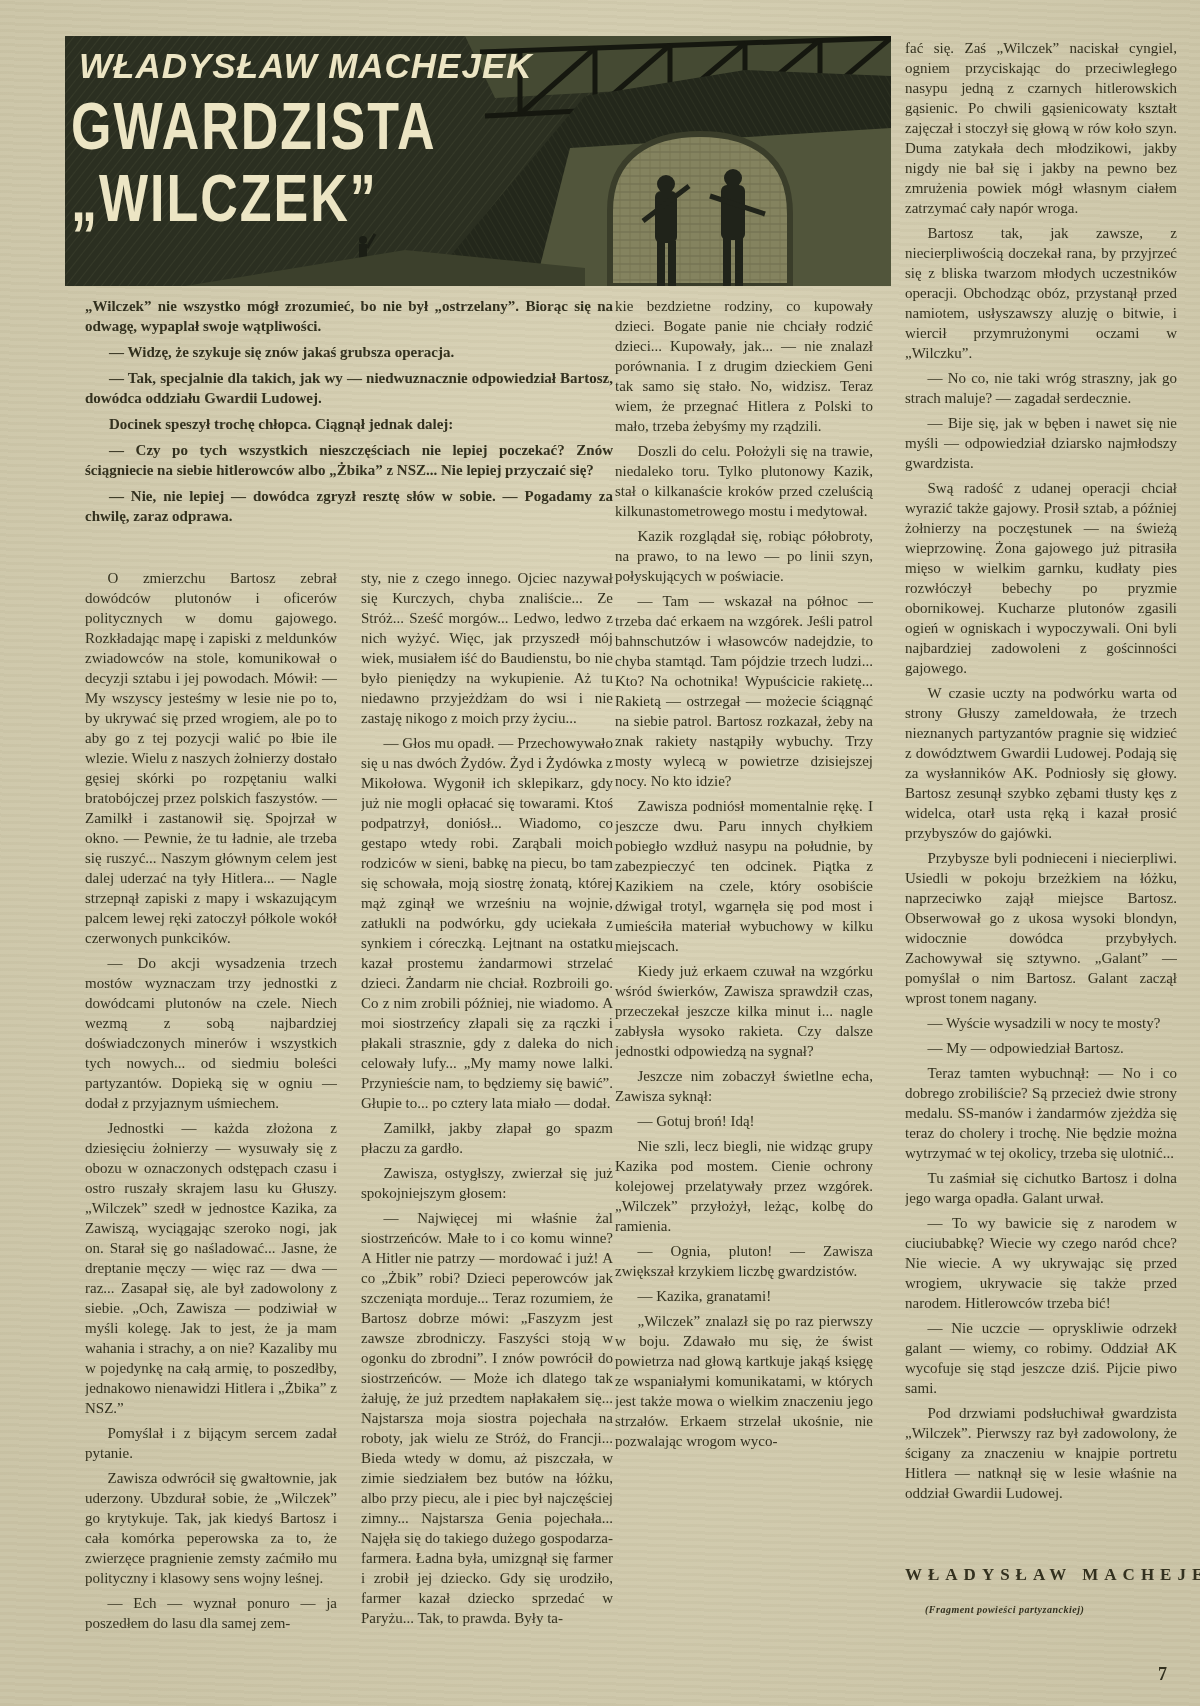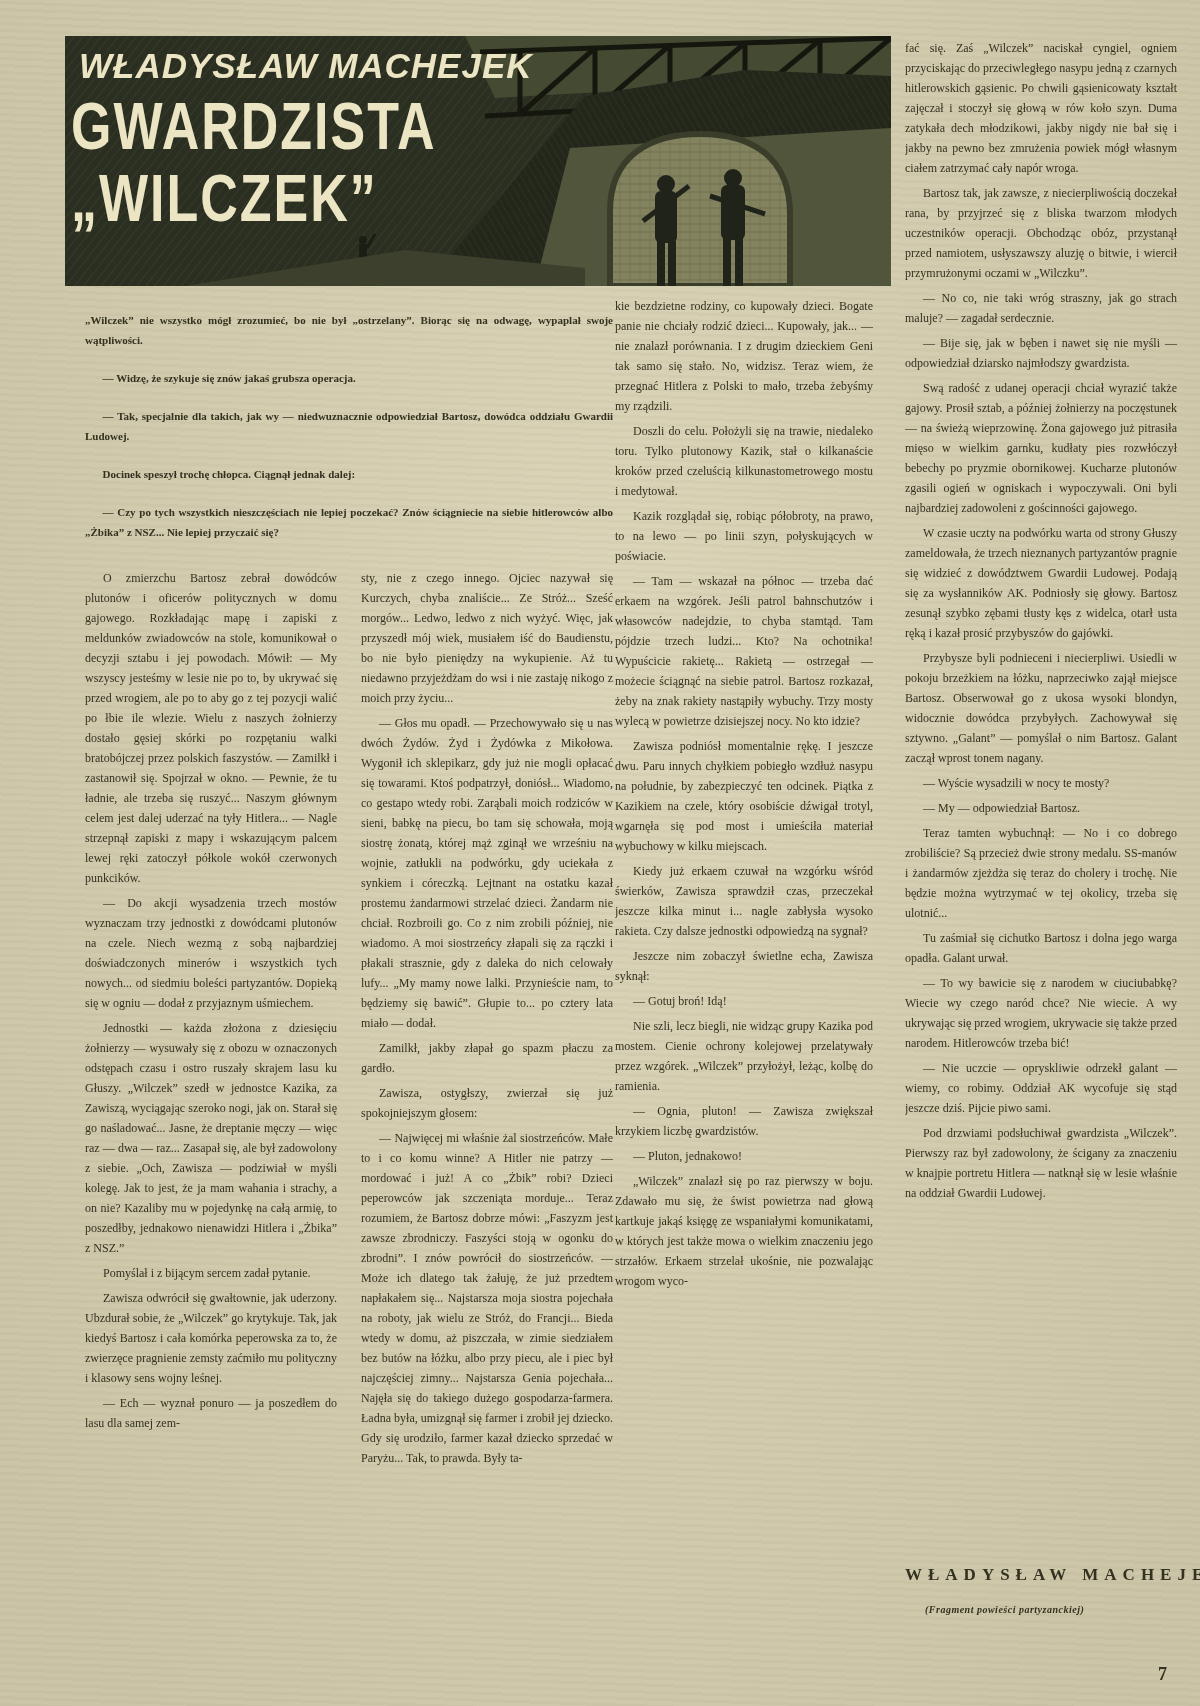--- a/index.html
+++ b/index.html
@@ -28,25 +28,25 @@
     position:absolute; left:6px;
     font-family:"Liberation Sans", sans-serif;
     font-weight:bold; font-size:52px; letter-spacing:2px;
     transform:scaleY(1.28); transform-origin:top left;
     white-space:nowrap;
   }
   .big-title.l1 { top:52px; }
   .big-title.l2 { top:124px; }
   
   .lead { position:absolute; left:85px; top:292px; width:528px; height:270px; overflow:hidden; }
-  .lead p { margin:18px 0 6px; font-weight:bold; font-size:11px; line-height:20px;
+  .lead p { margin:4px 0 6px; font-weight:bold; font-size:15px; line-height:20px;
             text-align:justify; text-indent:1.6em; }
   .lead p.flush { text-indent:0; }
   .col { position:absolute; overflow:hidden; }
-  .col p { margin:0 0 5px; font-size:12px; line-height:20px; text-align:justify; text-indent:1.5em; }
+  .col p { margin:0 0 5px; font-size:15px; line-height:20px; text-align:justify; text-indent:1.5em; }
   .col p.flush { text-indent:0; }
   .col1 { left:85px;  top:568px; width:252px; height:1124px; }
   .col2 { left:361px; top:568px; width:252px; height:1124px; }
   .col3 { left:615px; top:296px; width:258px; height:1398px; }
   .col4 { left:905px; top:38px;  width:272px; height:1512px; }
   
   .signature {
     position:absolute; left:905px; top:1565px; width:272px;
     font-weight:bold; font-size:17px; letter-spacing:6px; white-space:nowrap;
   }
@@ -168,21 +168,21 @@
       <p class="flush">kie bezdzietne rodziny, co kupowały dzieci. Bogate panie nie chciały rodzić dzieci... Kupowały, jak... — nie znalazł porównania. I z drugim dzieckiem Geni tak samo się stało. No, widzisz. Teraz wiem, że przegnać Hitlera z Polski to mało, trzeba żebyśmy my rządzili.</p>
       <p>Doszli do celu. Położyli się na trawie, niedaleko toru. Tylko plutonowy Kazik, stał o kilkanaście kroków przed czeluścią kilkunastometrowego mostu i medytował.</p>
       <p>Kazik rozglądał się, robiąc półobroty, na prawo, to na lewo — po linii szyn, połyskujących w poświacie.</p>
       <p>— Tam — wskazał na północ — trzeba dać erkaem na wzgórek. Jeśli patrol bahnschutzów i własowców nadejdzie, to chyba stamtąd. Tam pójdzie trzech ludzi... Kto? Na ochotnika! Wypuścicie rakietę... Rakietą — ostrzegał — możecie ściągnąć na siebie patrol. Bartosz rozkazał, żeby na znak rakiety nastąpiły wybuchy. Trzy mosty wylecą w powietrze dzisiejszej nocy. No kto idzie?</p>
       <p>Zawisza podniósł momentalnie rękę. I jeszcze dwu. Paru innych chyłkiem pobiegło wzdłuż nasypu na południe, by zabezpieczyć ten odcinek. Piątka z Kazikiem na czele, który osobiście dźwigał trotyl, wgarnęła się pod most i umieściła materiał wybuchowy w kilku miejscach.</p>
       <p>Kiedy już erkaem czuwał na wzgórku wśród świerków, Zawisza sprawdził czas, przeczekał jeszcze kilka minut i... nagle zabłysła wysoko rakieta. Czy dalsze jednostki odpowiedzą na sygnał?</p>
       <p>Jeszcze nim zobaczył świetlne echa, Zawisza syknął:</p>
       <p>— Gotuj broń! Idą!</p>
       <p>Nie szli, lecz biegli, nie widząc grupy Kazika pod mostem. Cienie ochrony kolejowej przelatywały przez wzgórek. „Wilczek” przyłożył, leżąc, kolbę do ramienia.</p>
       <p>— Ognia, pluton! — Zawisza zwiększał krzykiem liczbę gwardzistów.</p>
-      <p>— Pluton, jednakowo!</p>
+      <p>— Kazika, granatami!</p>
       <p>„Wilczek” znalazł się po raz pierwszy w boju. Zdawało mu się, że świst powietrza nad głową kartkuje jakąś księgę ze wspaniałymi komunikatami, w których jest także mowa o wielkim znaczeniu jego strzałów. Erkaem strzelał ukośnie, nie pozwalając wrogom wyco-</p>
     </div>
   <div class="col col4">
       <p class="flush">fać się. Zaś „Wilczek” naciskał cyngiel, ogniem przyciskając do przeciwległego nasypu jedną z czarnych hitlerowskich gąsienic. Po chwili gąsienicowaty kształt zajęczał i stoczył się głową w rów koło szyn. Duma zatykała dech młodzikowi, jakby nigdy nie bał się i jakby na pewno bez zmrużenia powiek mógł własnym ciałem zatrzymać cały napór wroga.</p>
       <p>Bartosz tak, jak zawsze, z niecierpliwością doczekał rana, by przyjrzeć się z bliska twarzom młodych uczestników operacji. Obchodząc obóz, przystanął przed namiotem, usłyszawszy aluzję o bitwie, i wiercił przymrużonymi oczami w „Wilczku”.</p>
       <p>— No co, nie taki wróg straszny, jak go strach maluje? — zagadał serdecznie.</p>
       <p>— Bije się, jak w bęben i nawet się nie myśli — odpowiedział dziarsko najmłodszy gwardzista.</p>
       <p>Swą radość z udanej operacji chciał wyrazić także gajowy. Prosił sztab, a później żołnierzy na poczęstunek — na świeżą wieprzowinę. Żona gajowego już pitrasiła mięso w wielkim garnku, kudłaty pies rozwłóczył bebechy po pryzmie obornikowej. Kucharze plutonów zgasili ogień w ogniskach i wypoczywali. Oni byli najbardziej zadowoleni z gościnności gajowego.</p>
       <p>W czasie uczty na podwórku warta od strony Głuszy zameldowała, że trzech nieznanych partyzantów pragnie się widzieć z dowództwem Gwardii Ludowej. Podają się za wysłanników AK. Podniosły się głowy. Bartosz zesunął szybko zębami tłusty kęs z widelca, otarł usta ręką i kazał prosić przybyszów do gajówki.</p>
       <p>Przybysze byli podnieceni i niecierpliwi. Usiedli w pokoju brzeżkiem na łóżku, naprzeciwko zajął miejsce Bartosz. Obserwował go z ukosa wysoki blondyn, widocznie dowódca przybyłych. Zachowywał się sztywno. „Galant” — pomyślał o nim Bartosz. Galant zaczął wprost tonem nagany.</p>

